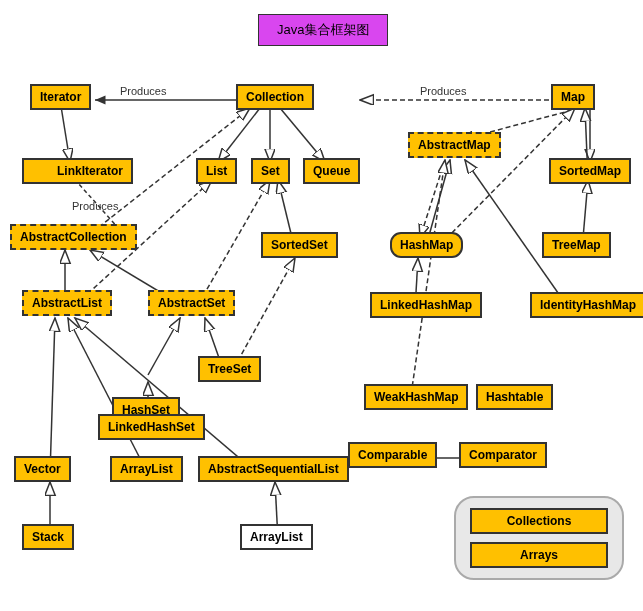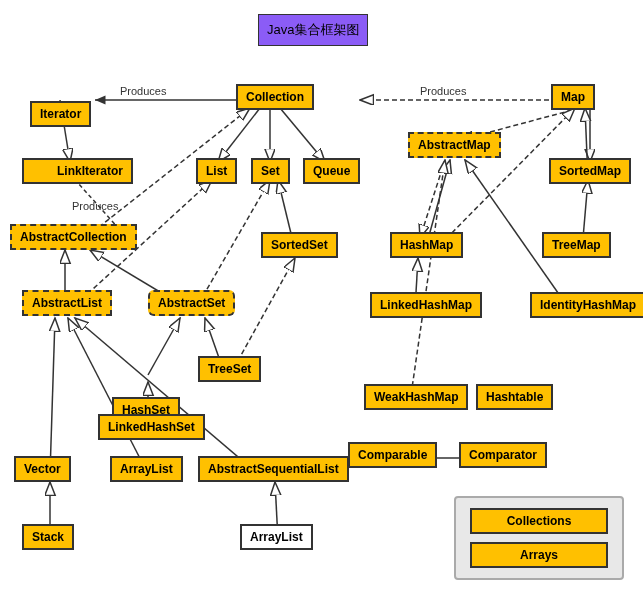--- a/index.html
+++ b/index.html
@@ -30,31 +30,31 @@
       cursor: default;
     }
     .node.dashed {
       border-style: dashed;
     }
     .node.white-bg {
       background: white;
     }
     .title-box {
       position: absolute;
-      background: #8b5cf6;
+      background: #d946ef;
       border: 1px solid #333;
-      padding: 6px 8px;
+      padding: 6px 18px;
       font-size: 13px;
       text-align: center;
     }
     .legend-box {
       position: absolute;
       background: #e8e8e8;
       border: 2px solid #aaa;
-      border-radius: 4px;
+      border-radius: 20px;
       padding: 10px 14px;
     }
     svg#arrows {
       position: absolute;
       top: 0; left: 0;
       width: 643px;
       height: 611px;
       pointer-events: none;
     }
   </style>
@@ -144,38 +144,38 @@
 
     <line x1="420" y1="458" x2="470" y2="458" stroke="#333" stroke-width="1.5" marker-start="url(#arrow-open-left)" marker-end="url(#arrow-filled)"></line>
 
     <line x1="570" y1="310" x2="465" y2="160" stroke="#333" stroke-width="1.5" marker-end="url(#arrow-open)"></line>
   </svg>
 
   <div class="title-box" style="left:258px; top:14px;">
     <span>Java集合框架图</span>
   </div>
 
-  <div class="node" style="left:30px; top:101px;">Iterator</div>
+  <div class="node" style="left:30px; top:84px;">Iterator</div>
   <div class="node" style="left:236px; top:84px;">Collection</div>
   <div class="node" style="left:551px; top:84px;">Map</div>
 
   <div class="node" style="left:22px; top:158px;padding-left:33px;">LinkIterator</div>
   <div class="node" style="left:196px; top:158px;">List</div>
   <div class="node" style="left:251px; top:158px;">Set</div>
   <div class="node" style="left:303px; top:158px;">Queue</div>
   <div class="node dashed" style="left:408px; top:132px;">AbstractMap</div>
   <div class="node" style="left:549px; top:158px;">SortedMap</div>
 
   <div class="node dashed" style="left:10px; top:224px;">AbstractCollection</div>
   <div class="node" style="left:261px; top:232px;">SortedSet</div>
-  <div class="node" style="left:390px; top:232px;">HashMap</div>
+  <div class="node" style="left:390px; top:232px;border-radius:11px;">HashMap</div>
   <div class="node" style="left:542px; top:232px;">TreeMap</div>
 
   <div class="node dashed" style="left:22px; top:290px;">AbstractList</div>
-  <div class="node dashed" style="left:148px; top:290px;border-radius:6px;">AbstractSet</div>
+  <div class="node dashed" style="left:148px; top:290px;">AbstractSet</div>
   <div class="node" style="left:370px; top:292px;">LinkedHashMap</div>
   <div class="node" style="left:530px; top:292px;">IdentityHashMap</div>
 
   <div class="node" style="left:112px; top:356px;margin-top:41px;">HashSet</div>
   <div class="node" style="left:198px; top:356px;">TreeSet</div>
   <div class="node" style="left:364px; top:384px;">WeakHashMap</div>
   <div class="node" style="left:476px; top:384px;">Hashtable</div>
 
   <div class="node" style="left:98px; top:414px;">LinkedHashSet</div>
   <div class="node" style="left:348px; top:442px;">Comparable</div>

